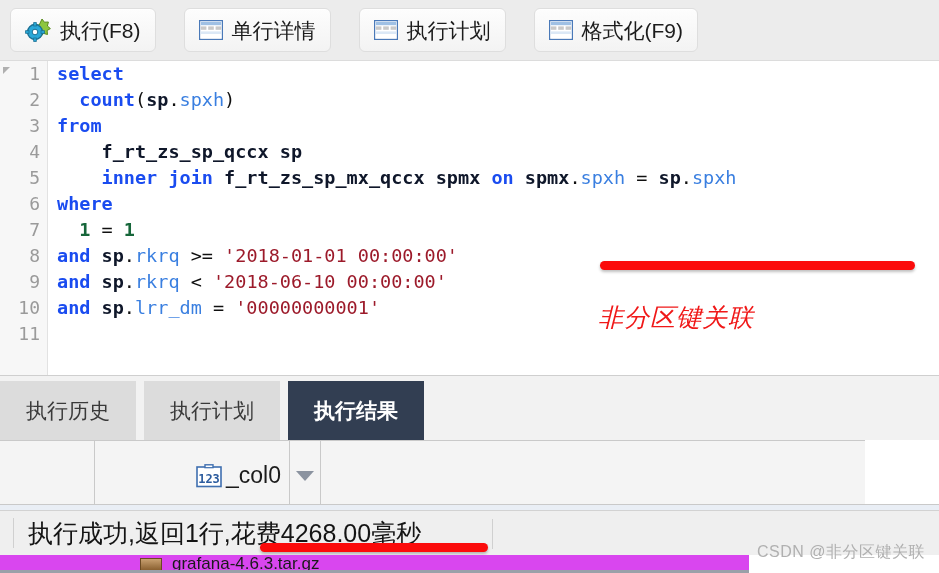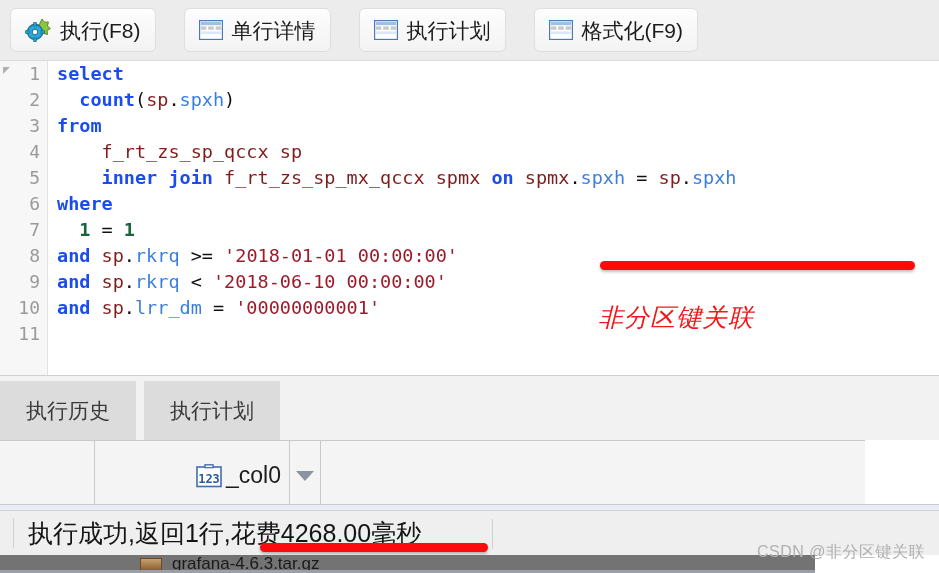--- a/index.html
+++ b/index.html
@@ -80,21 +80,21 @@
   .code {
     position: absolute; left: 49px; top: 0;
     width: 890px; height: 314px;
     padding-top: 0;
     font-family: "DejaVu Sans Mono", "Liberation Mono", monospace;
     font-size: 18.5px;
     white-space: pre;
   }
   .code .row { height: 26px; line-height: 26px; padding-left: 8px; }
   .kw  { color: #1a4cf0; font-weight: bold; }
-  .id  { color: #7f1d1d; }
+  .id  { color: #0f172a; font-weight: bold; }
   .col { color: #3a7fe0; }
   .str { color: #9c1a2a; }
   .num { color: #16663a; font-weight: bold; }
   .op  { color: #101010; }
 
   .annot-red {
     position: absolute;
     left: 598px; top: 240px;
     font-size: 25px;
     color: #f01818;
@@ -201,22 +201,22 @@
     left: 260px; top: 543px;
     width: 228px; height: 9px;
     background: #fb0b0b;
     border-radius: 5px;
     box-shadow: 0 2px 3px rgba(0,0,0,.25);
   }
 
   
   .bg-peek {
     position: absolute; left: 0; top: 555px;
-    width: 815px; height: 18px;
-    background: #737373;
+    width: 749px; height: 18px;
+    background: #d946ef;
     overflow: hidden;
   }
   .bg-peek .fileicon {
     position: absolute; left: 140px; top: 3px;
     width: 22px; height: 13px;
     background: linear-gradient(#c8a070, #8a6030);
     border: 1px solid #6b4a22;
   }
   .bg-peek .fname {
     position: absolute; left: 172px; top: -1px;
@@ -332,20 +332,23 @@
     <div class="annot-red">非分区键关联</div>
   </div>
 
   <div class="tabbar">
     <div class="tabs" id="tabs-container">
         <div class="tab">
           <span>执行历史</span>
         </div>
         <div class="tab">
           <span>执行计划</span>
+        </div>
+        <div class="tab active">
+          <span>执行结果</span>
         </div>
       </div>
   </div>
 
   <div class="grid">
     <div class="grid-head">
       <div class="gh-rownum"></div>
       <div class="gh-col">
         <span class="ico-123">
           <svg width="26" height="24" viewBox="0 0 26 24">

